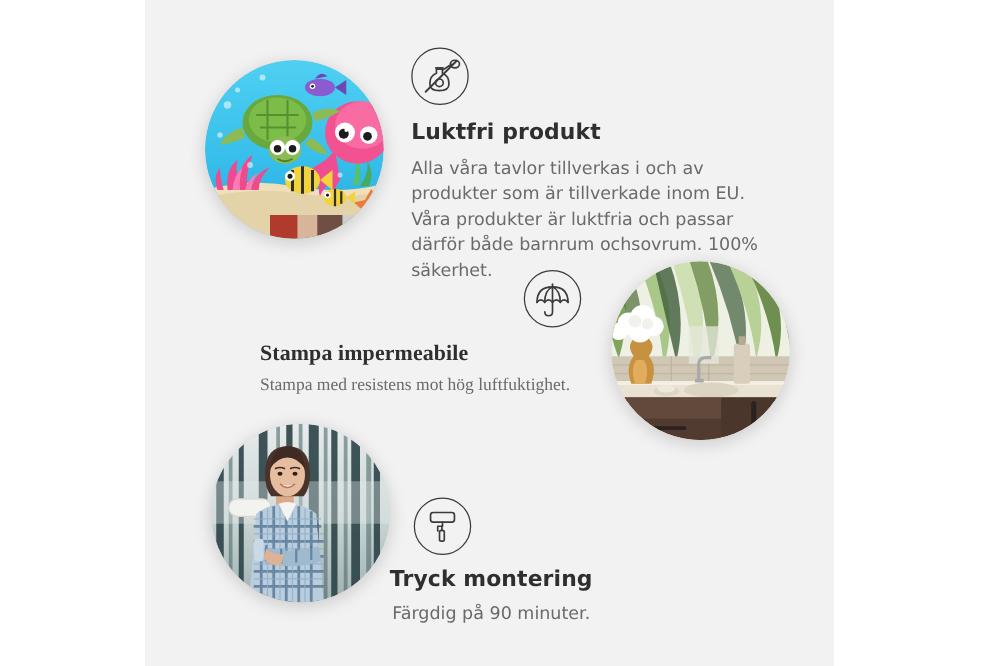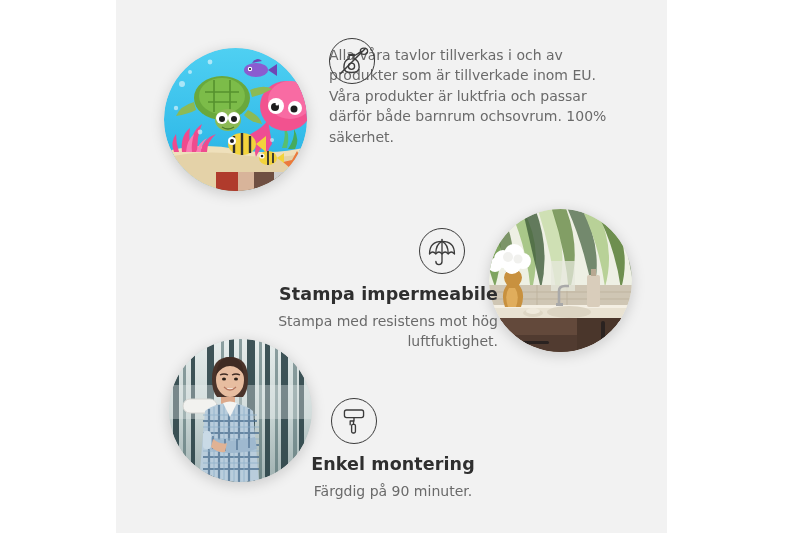--- a/index.html
+++ b/index.html
@@ -54,21 +54,21 @@
     margin: 0;
   }
 
   
   #block-odourless { left: 329px; top: 38px; width: 305px; }
   #block-odourless .icon-badge { left: 0; top: 0; }
   #block-odourless .feature-title { margin-top: 58px; }
   #block-odourless .feature-desc  { margin-top: 7px; width: 300px; }
 
   
-  #block-waterproof { left: 208px; top: 228px; width: 290px; text-align: right; }
+  #block-waterproof { left: 208px; top: 216px; width: 290px; text-align: left; font-family: Liberation Serif, serif; }
   #block-waterproof .icon-badge { left: 211px; top: 0; }
   #block-waterproof .feature-title { margin-top: 56px; }
   #block-waterproof .feature-desc  { margin-top: 5px; }
 
   
   #block-easy { left: 300px; top: 398px; width: 186px; text-align: center; }
   #block-easy .icon-badge { left: 31px; top: 0; }
   #block-easy .feature-title { margin-top: 56px; }
   #block-easy .feature-desc  { margin-top: 5px; }
 
@@ -371,20 +371,21 @@
           <path d="M30.5 14.5 l2.5 -1.5"></path>
 
           <ellipse cx="35.5" cy="12.8" rx="3.8" ry="3.2"></ellipse>
 
           <circle cx="22.5" cy="28.5" r="3.2"></circle>
         </g>
 
         <line x1="11" y1="36" x2="37" y2="10" stroke="#3b3b3b" stroke-width="1.6" stroke-linecap="round"></line>
       </svg>
     </div>
+    <p class="feature-title">Luktfri produkt</p>
     <p class="feature-desc">Alla våra tavlor tillverkas i och av produkter som är tillverkade inom EU. Våra produkter är luktfria och passar därför både barnrum ochsovrum. 100% säkerhet.</p>
   </div>
 
   <div class="feature-block" id="block-waterproof">
     <div class="icon-badge">
       <svg viewBox="0 0 46 46" xmlns="http://www.w3.org/2000/svg">
         <g fill="none" stroke="#3b3b3b" stroke-width="1.4" stroke-linecap="round" stroke-linejoin="round">
 
           <path d="M10 26 q3.25 -4 6.5 0 q3.25 -4 6.5 0 q3.25 -4 6.5 0 q3.25 -4 6.5 0"></path>
 
@@ -412,17 +413,17 @@
           <rect x="13" y="11.5" width="20" height="8" rx="2.2"></rect>
 
           <path d="M23 19.5 l0 3.5 l-4 0 l0 4"></path>
 
           <rect x="20.5" y="26.5" width="4" height="9" rx="1.4"></rect>
 
           <path d="M22.5 23 l0 3.5"></path>
         </g>
       </svg>
     </div>
-    <p class="feature-title">Enkel montering</p>
+    <p class="feature-title">Tryck montering</p>
     <p class="feature-desc">Färgdig på 90 minuter.</p>
   </div>
 
 </div>
 
 </body></html>

